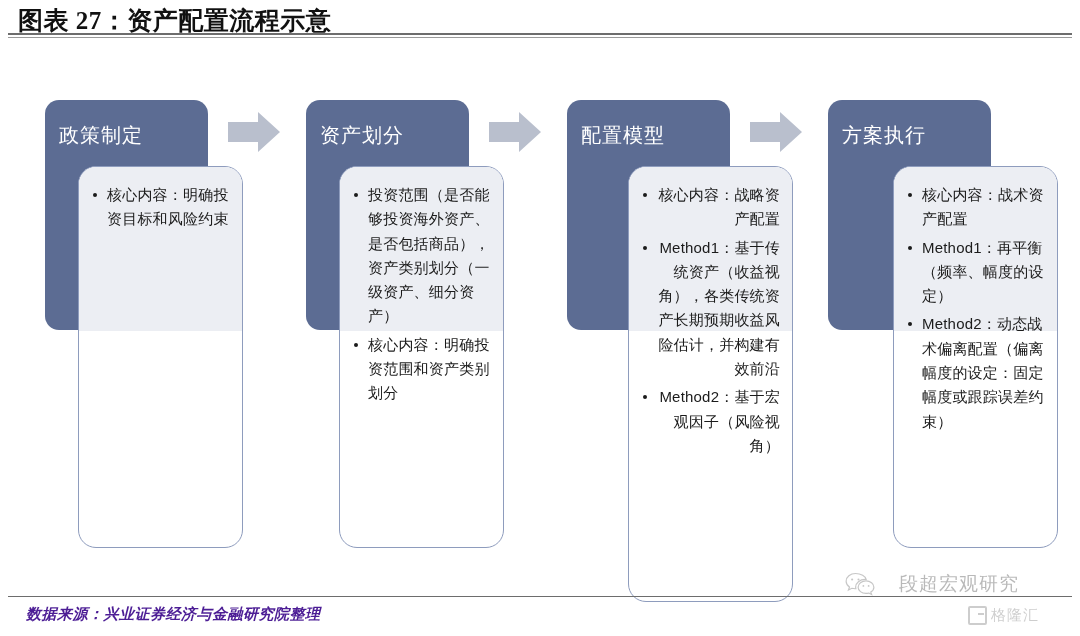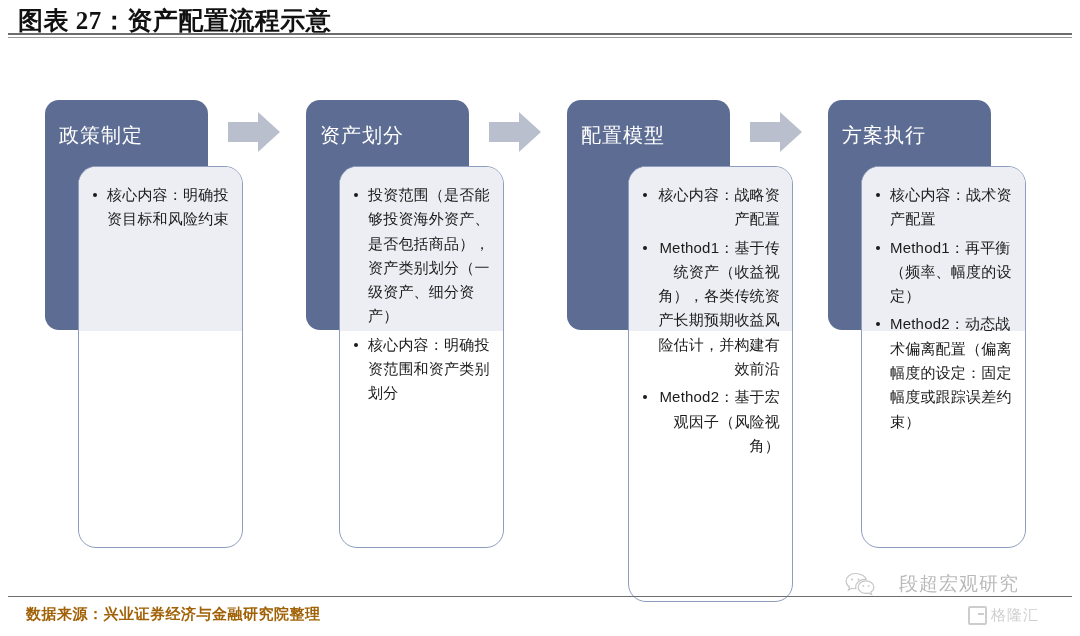--- a/index.html
+++ b/index.html
@@ -133,23 +133,24 @@
     height: 0;
     border-top: 1px solid #6d6d6d;
   }
   .footer-text {
     position: absolute;
     left: 26px;
     top: 605px;
     font-family: "Liberation Serif", "DejaVu Serif", serif;
     font-weight: bold;
     font-size: 15px;
-    color: #a16207;
+    color: #4c1d95;
     letter-spacing: 0.5px;
     white-space: nowrap;
+    font-style: italic;
   }
 
   
   .wm-wechat {
     position: absolute;
     left: 845px;
     top: 571px;
     display: flex;
     align-items: center;
     gap: 24px;
@@ -254,21 +255,21 @@
   <div class="arrow" style="left:750px; top:110px;">
     <svg width="52" height="44" viewBox="0 0 52 44" xmlns="http://www.w3.org/2000/svg">
       <polygon points="0,12 30,12 30,2 52,22 30,42 30,32 0,32" fill="#b9bfcd"></polygon>
     </svg>
   </div>
 
   <div class="stage">
     <div class="stage-header" style="left:828px; top:100px;">
       <div class="stage-header-label">方案执行</div>
     </div>
-    <div class="stage-body" style="left:861px; top:166px; height:382px;">
+    <div class="stage-body" style="left:893px; top:166px; height:382px;">
       <div class="wash" style="height:164px;"></div>
       <ul>
         <li>核心内容：战术资产配置</li>
         <li>Method1：再平衡（频率、幅度的设定）</li>
         <li>Method2：动态战术偏离配置（偏离幅度的设定：固定幅度或跟踪误差约束）</li>
       </ul>
     </div>
   </div>
 
 </div>

